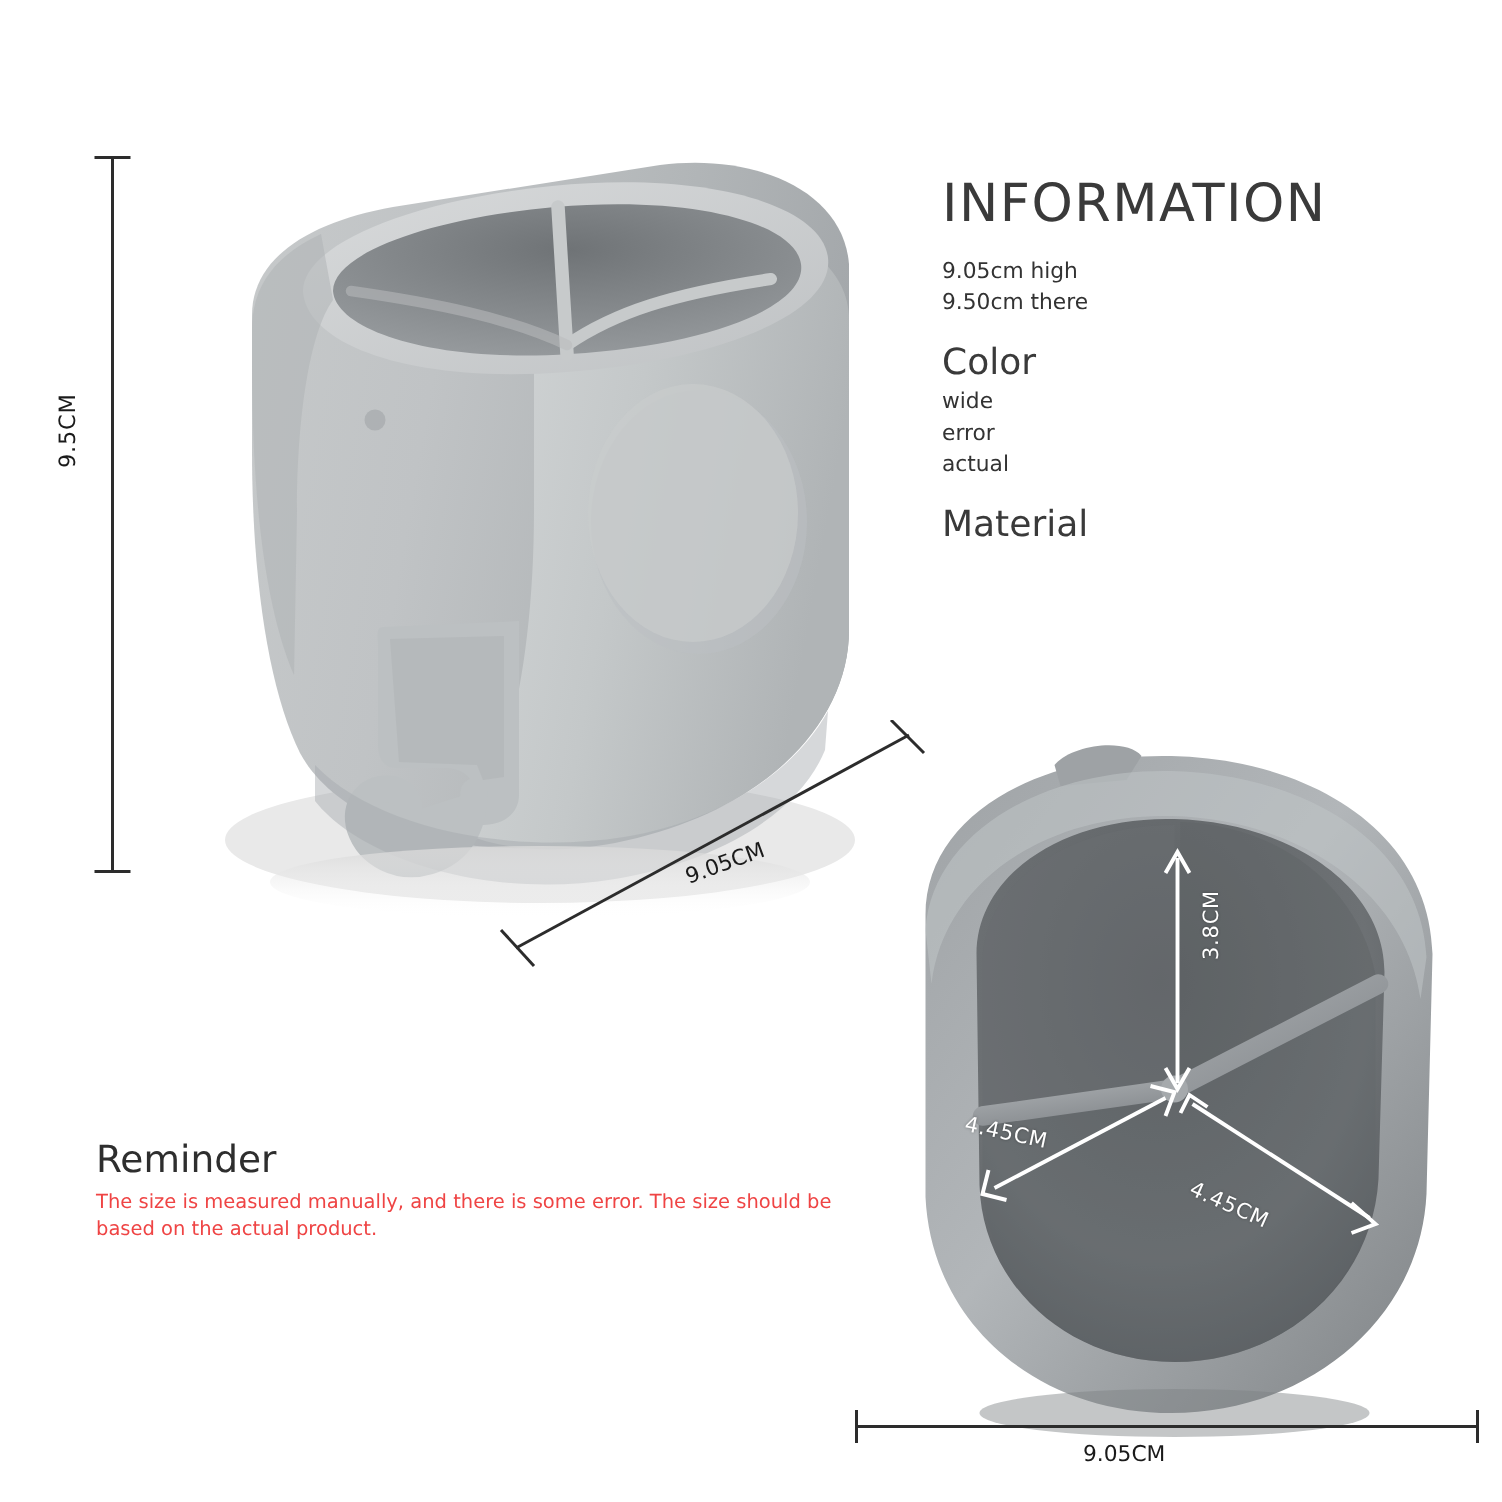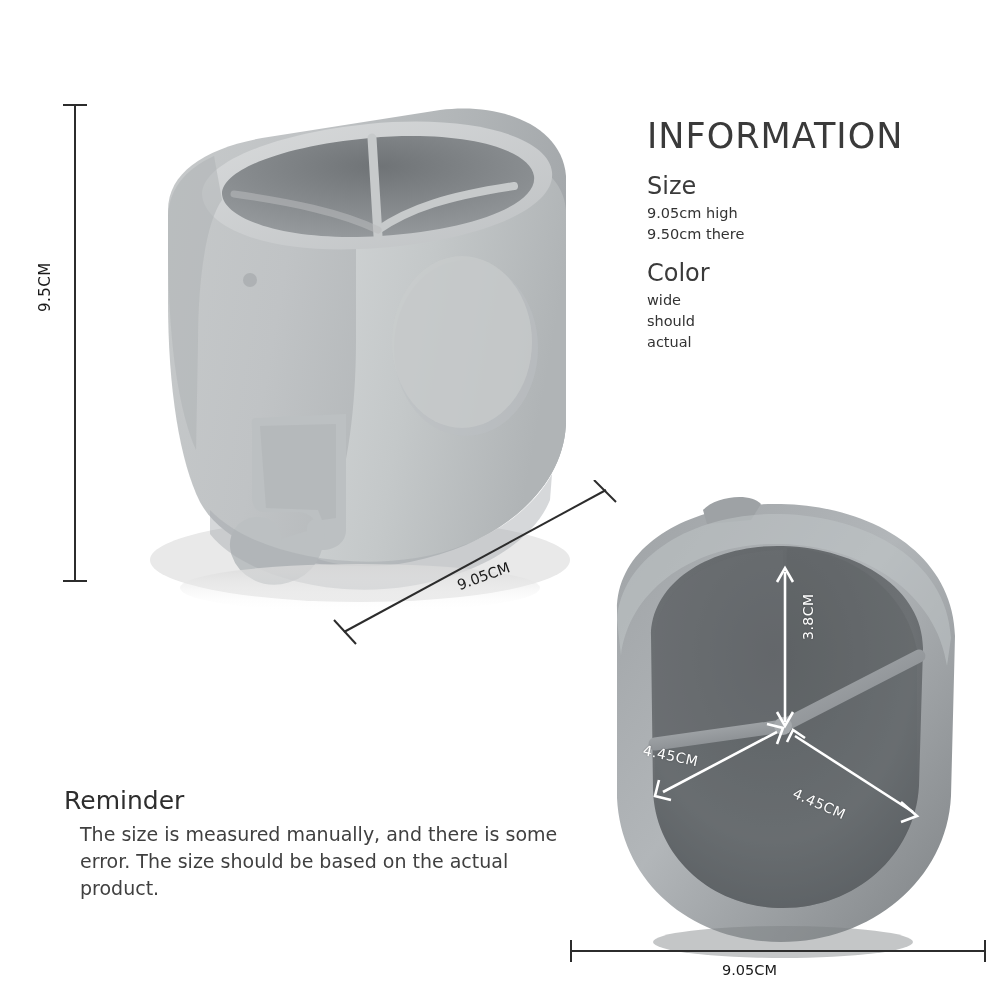--- a/index.html
+++ b/index.html
@@ -13,21 +13,21 @@
     height: 1001px;
     background: #ffffff;
     overflow: hidden;
     font-family: "DejaVu Sans", sans-serif;
     color: #1a1a1a;
   }
 
   
   .info-panel {
     position: absolute;
-    left: 647px;
+    left: 628px;
     top: 118px;
     width: 300px;
   }
   .info-title {
     font-size: 35px;
     letter-spacing: 1px;
     color: #3a3a3a;
     font-weight: 400;
     line-height: 1.05;
     margin: 0 0 16px 0;
@@ -43,34 +43,33 @@
   .info-line {
     font-size: 14.5px;
     color: #333;
     line-height: 1.45;
   }
 
   
   .reminder {
     position: absolute;
     left: 64px;
-    top: 786px;
+    top: 758px;
     width: 500px;
   }
   .reminder-title {
     font-size: 25px;
     color: #2e2e2e;
     font-weight: 400;
     margin-bottom: 6px;
   }
   .reminder-body {
-    font-size: 19px;
-    color: #404040;
+    font-size: 13px;
+    color: #ef4444;
     line-height: 1.42;
-    margin-left: 16px;
   }
 
   
   .product-left {
     position: absolute;
     left: 110px;
     top: 90px;
     width: 520px;
     height: 560px;
   }
@@ -369,33 +368,33 @@
 
   <div class="dim-bottom"></div>
   <div class="dim-bottom-cap" style="left:570px;"></div>
   <div class="dim-bottom-cap" style="left:984px;"></div>
   <div class="dim-bottom-label">9.05CM</div>
 
   <div class="info-panel">
     <div class="info-title">INFORMATION</div>
 
     <div class="info-group">
-      <div class="info-group-title">Size</div>
       <div class="info-line">9.05cm high</div>
       <div class="info-line">9.50cm there</div>
     </div>
 
     <div class="info-group">
       <div class="info-group-title">Color</div>
       <div class="info-line">wide</div>
-      <div class="info-line">should</div>
+      <div class="info-line">error</div>
       <div class="info-line">actual</div>
     </div>
 
     <div class="info-group">
+      <div class="info-group-title">Material</div>
     </div>
   </div>
 
   <div class="reminder">
     <div class="reminder-title">Reminder</div>
     <div class="reminder-body">The size is measured manually, and there is some error. The size should be based on the actual product.</div>
   </div>
 
 </div>
 

